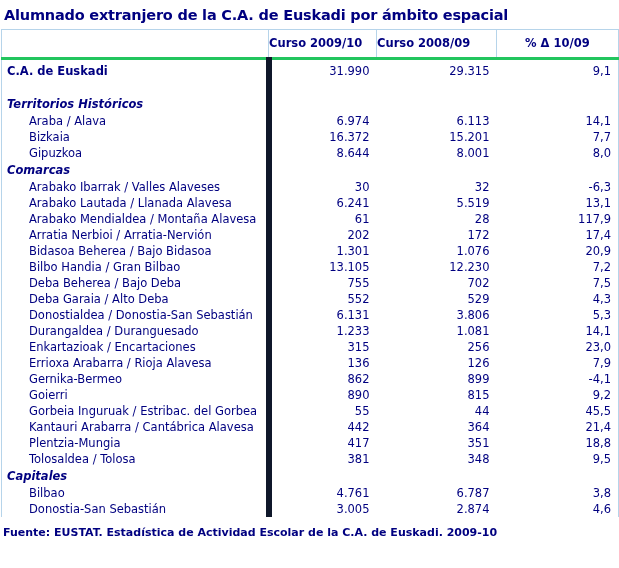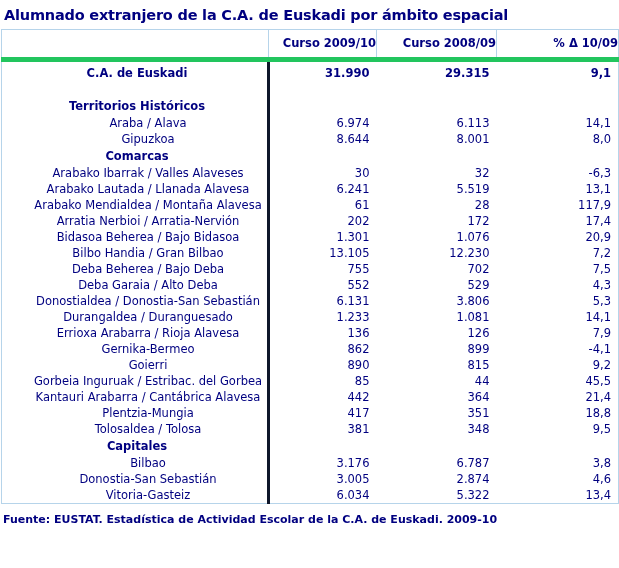--- a/index.html
+++ b/index.html
@@ -44,40 +44,41 @@
     vertical-align: middle;
     font-size: 11.5px;
     color: #000080;
     line-height: 13px;
   }
   thead th {
     height: 27px;
     font-weight: bold;
     font-size: 11.5px;
     border-top: 1px solid #b6d4ea;
-    border-bottom: 5px solid #22c55e;
-    text-align: right;
+    border-bottom: 3px solid #22c55e;
+    text-align: left;
     white-space: nowrap;
   }
   thead th.h-label {
     border-left: 1px solid #b6d4ea;
   }
   thead th.h-num {
     border-left: 1px solid #b6d4ea;
   }
   thead th.h-last {
     border-right: 1px solid #b6d4ea;
+    padding-left: 28px;
   }
   tbody td {
     height: 16px;
   }
   tbody td.lbl {
     border-left: 1px solid #b6d4ea;
-    border-right: 3px solid #0f172a;
-    text-align: center;
+    border-right: 6px solid #0f172a;
+    text-align: left;
     white-space: nowrap;
   }
   tbody td.num {
     text-align: right;
     padding-right: 7px;
     white-space: nowrap;
   }
   tbody td.num-last {
     border-right: 1px solid #b6d4ea;
   }
@@ -91,23 +92,23 @@
   }
   .lvl-total {
     font-weight: bold;
     padding-left: 5px;
   }
   .lvl-item {
     font-weight: normal;
     padding-left: 27px;
   }
   tbody tr.total td { height: 22px; }
-  tbody tr.group td { height: 18px; }
+  tbody tr.group td { height: 18px; font-style: italic; }
   tbody tr.spacer td { height: 7px; }
-  .num.b { font-weight: bold; }
+  .num.b { font-weight: normal; }
 
   .footer {
     font-size: 11px;
     font-weight: bold;
     color: #000080;
     padding: 9px 0 0 3px;
     white-space: nowrap;
   }
 </style>
 </head>
@@ -151,20 +152,26 @@
           <td class="num"></td>
           <td class="num num-last"></td>
         </tr>
         <tr class="item">
           <td class="lbl"><span class="lvl-item">Araba / Alava</span></td>
           <td class="num">6.974</td>
           <td class="num">6.113</td>
           <td class="num num-last">14,1</td>
         </tr>
         <tr class="item">
+          <td class="lbl"><span class="lvl-item">Bizkaia</span></td>
+          <td class="num">16.372</td>
+          <td class="num">15.201</td>
+          <td class="num num-last">7,7</td>
+        </tr>
+        <tr class="item">
           <td class="lbl"><span class="lvl-item">Gipuzkoa</span></td>
           <td class="num">8.644</td>
           <td class="num">8.001</td>
           <td class="num num-last">8,0</td>
         </tr>
         <tr class="group">
           <td class="lbl"><span class="lvl-head">Comarcas</span></td>
           <td class="num"></td>
           <td class="num"></td>
           <td class="num num-last"></td>
@@ -223,40 +230,46 @@
           <td class="num">3.806</td>
           <td class="num num-last">5,3</td>
         </tr>
         <tr class="item">
           <td class="lbl"><span class="lvl-item">Durangaldea / Duranguesado</span></td>
           <td class="num">1.233</td>
           <td class="num">1.081</td>
           <td class="num num-last">14,1</td>
         </tr>
         <tr class="item">
+          <td class="lbl"><span class="lvl-item">Enkartazioak / Encartaciones</span></td>
+          <td class="num">315</td>
+          <td class="num">256</td>
+          <td class="num num-last">23,0</td>
+        </tr>
+        <tr class="item">
           <td class="lbl"><span class="lvl-item">Errioxa Arabarra / Rioja Alavesa</span></td>
           <td class="num">136</td>
           <td class="num">126</td>
           <td class="num num-last">7,9</td>
         </tr>
         <tr class="item">
           <td class="lbl"><span class="lvl-item">Gernika-Bermeo</span></td>
           <td class="num">862</td>
           <td class="num">899</td>
           <td class="num num-last">-4,1</td>
         </tr>
         <tr class="item">
           <td class="lbl"><span class="lvl-item">Goierri</span></td>
           <td class="num">890</td>
           <td class="num">815</td>
           <td class="num num-last">9,2</td>
         </tr>
         <tr class="item">
           <td class="lbl"><span class="lvl-item">Gorbeia Inguruak / Estribac. del Gorbea</span></td>
-          <td class="num">85</td>
+          <td class="num">55</td>
           <td class="num">44</td>
           <td class="num num-last">45,5</td>
         </tr>
         <tr class="item">
           <td class="lbl"><span class="lvl-item">Kantauri Arabarra / Cantábrica Alavesa</span></td>
           <td class="num">442</td>
           <td class="num">364</td>
           <td class="num num-last">21,4</td>
         </tr>
         <tr class="item">
@@ -272,34 +285,28 @@
           <td class="num num-last">9,5</td>
         </tr>
         <tr class="group">
           <td class="lbl"><span class="lvl-head">Capitales</span></td>
           <td class="num"></td>
           <td class="num"></td>
           <td class="num num-last"></td>
         </tr>
         <tr class="item">
           <td class="lbl"><span class="lvl-item">Bilbao</span></td>
-          <td class="num">3.176</td>
+          <td class="num">4.761</td>
           <td class="num">6.787</td>
           <td class="num num-last">3,8</td>
         </tr>
         <tr class="item">
           <td class="lbl"><span class="lvl-item">Donostia-San Sebastián</span></td>
           <td class="num">3.005</td>
           <td class="num">2.874</td>
           <td class="num num-last">4,6</td>
         </tr>
-        <tr class="item bottom-edge">
-          <td class="lbl"><span class="lvl-item">Vitoria-Gasteiz</span></td>
-          <td class="num">6.034</td>
-          <td class="num">5.322</td>
-          <td class="num num-last">13,4</td>
-        </tr>
       </tbody>
   </table>
 
   <div class="footer">Fuente: EUSTAT. Estadística de Actividad Escolar de la C.A. de Euskadi. 2009-10</div>
 
 </div>
 
 </body></html>

